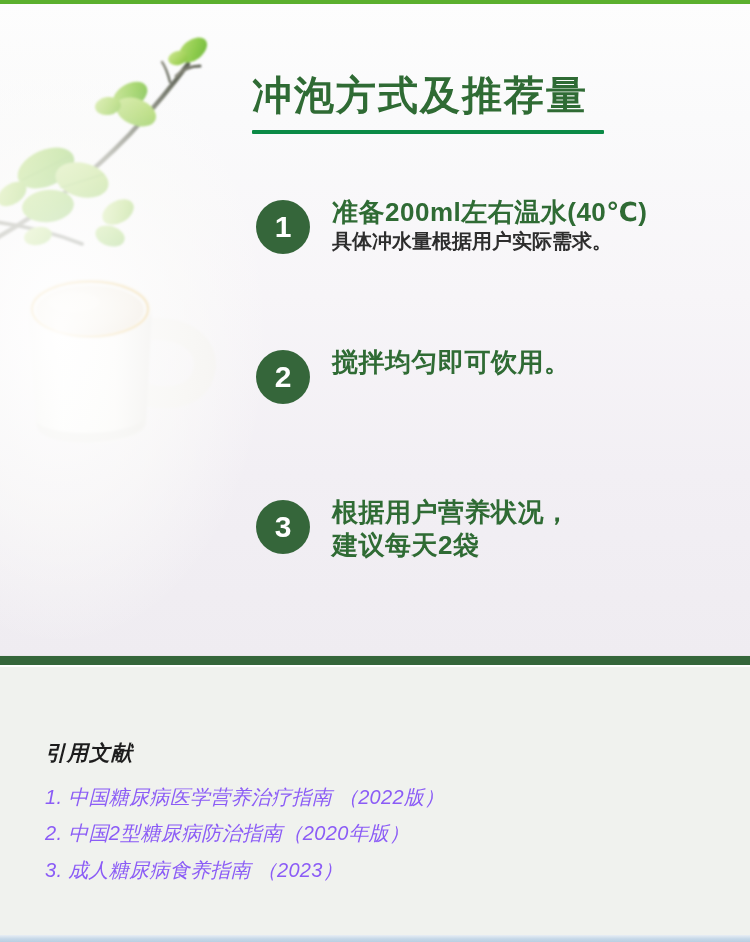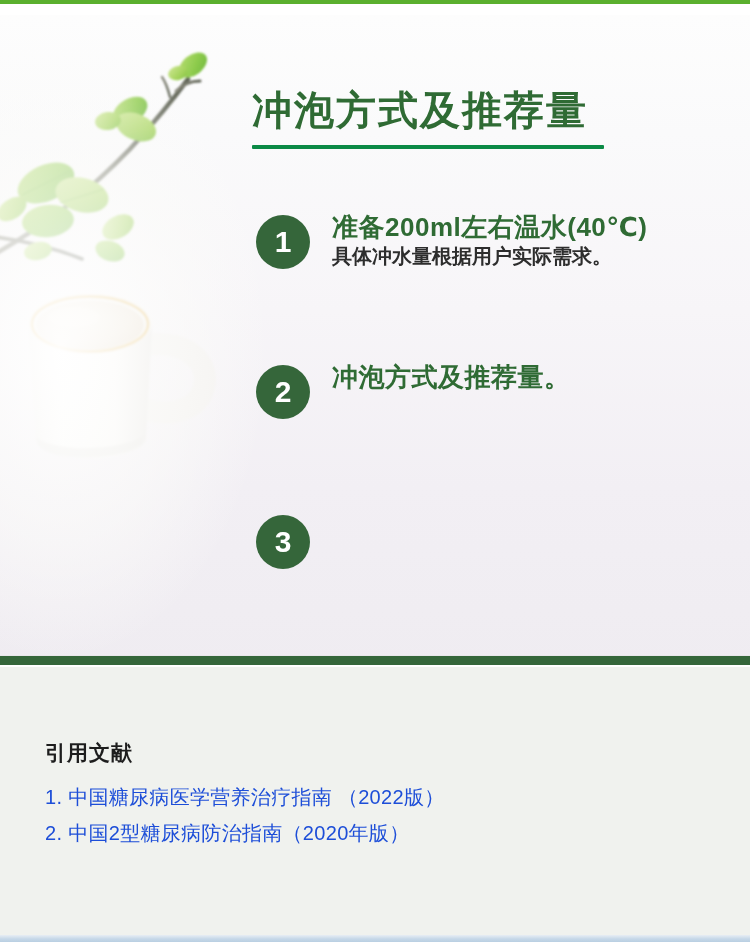--- a/index.html
+++ b/index.html
@@ -20,21 +20,20 @@
     position:absolute; left:0; top:0; width:750px; height:4px;
     background:#5bb02e;
     z-index:9;
   }
 
   
   #upper {
     position:absolute; left:0; top:0; width:750px; height:657px;
     background:linear-gradient(180deg,#fdfdfd 0%, #fafafb 18%, #f7f5f8 45%, #f2eff4 72%, #efecf1 100%);
     overflow:hidden;
-    margin-top:15px;
   }
 
   
   #photo-wash {
     position:absolute; left:0; top:0; width:300px; height:657px;
     background:radial-gradient(ellipse 280px 420px at 60px 330px, rgba(255,255,255,.95) 0%, rgba(252,252,250,.6) 45%, rgba(250,248,250,0) 75%);
     pointer-events:none;
   }
 
   
@@ -81,28 +80,29 @@
     background:#35663a;
     border-top:1px solid #e9e7ea;
     border-bottom:2px solid #ffffff;
     z-index:8;
   }
 
   
   #lower {
     position:absolute; left:0; top:667px; width:750px; height:268px;
     background:#f0f2ee;
+    font-style:italic;
   }
   #refs { position:absolute; left:45px; top:72px; width:620px; }
   #refs-title {
     font-size:21px; font-weight:bold; color:#1d1d1d;
     letter-spacing:1px; margin-bottom:12px;
   }
   .ref-item {
-    font-size:20px; color:#1d4ed8; line-height:1.82;
+    font-size:20px; color:#8b5cf6; line-height:1.82;
     letter-spacing:0.3px; white-space:nowrap;
   }
 
   
   #bottom-strip {
     position:absolute; left:0; top:935px; width:750px; height:7px;
     background:linear-gradient(180deg,#e8eef4 0%, #c6d8e8 55%, #b9cfe2 100%);
   }
 </style>
 </head>
@@ -212,36 +212,41 @@
         <div class="step-badge">1</div>
         <div class="step-text">
           <div class="step-line">准备200ml左右温水(40℃)</div>
           <div class="step-line sub">具体冲水量根据用户实际需求。</div>
         </div>
       </div>
 
       <div class="step">
         <div class="step-badge">2</div>
         <div class="step-text">
-          <div class="step-line">冲泡方式及推荐量。</div>
+          <div class="step-line">搅拌均匀即可饮用。</div>
         </div>
       </div>
 
       <div class="step">
         <div class="step-badge">3</div>
+        <div class="step-text">
+          <div class="step-line">根据用户营养状况，</div>
+          <div class="step-line">建议每天2袋</div>
+        </div>
       </div>
 
     </div>
   </div>
 
   <div id="divider-band"></div>
 
   <div id="lower">
     <div id="refs">
       <div id="refs-title">引用文献</div>
       <div class="ref-item">1. 中国糖尿病医学营养治疗指南 （2022版）</div>
       <div class="ref-item">2. 中国2型糖尿病防治指南（2020年版）</div>
+      <div class="ref-item">3. 成人糖尿病食养指南 （2023）</div>
     </div>
   </div>
 
   <div id="bottom-strip"></div>
 
 </div>
 
 </body></html>

